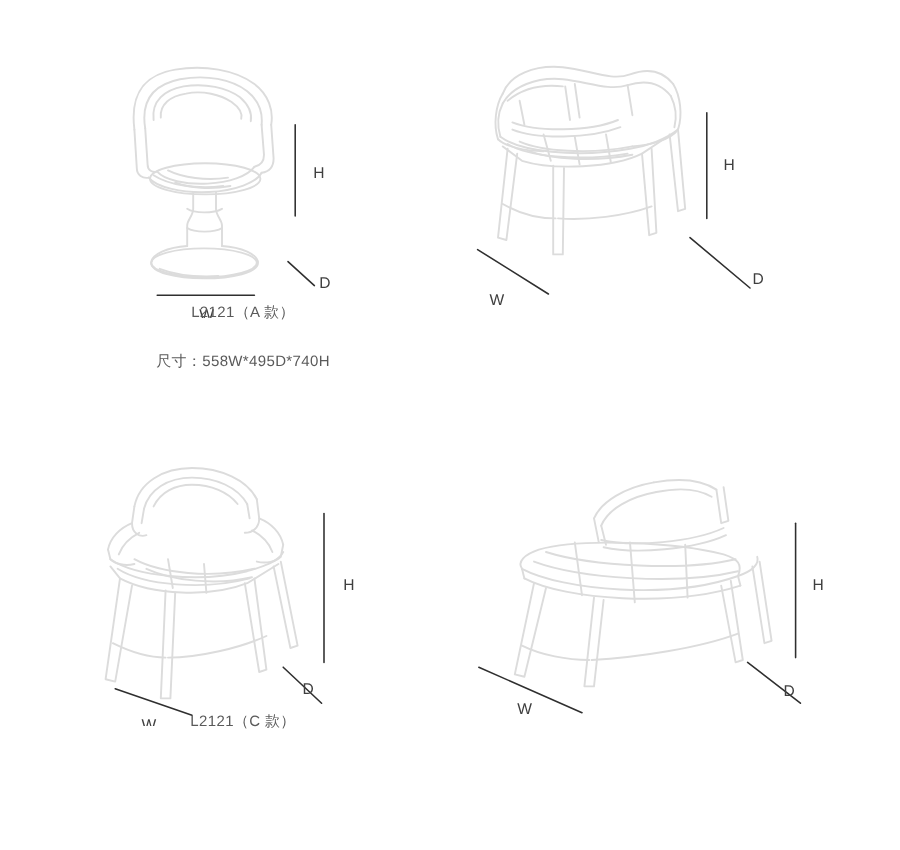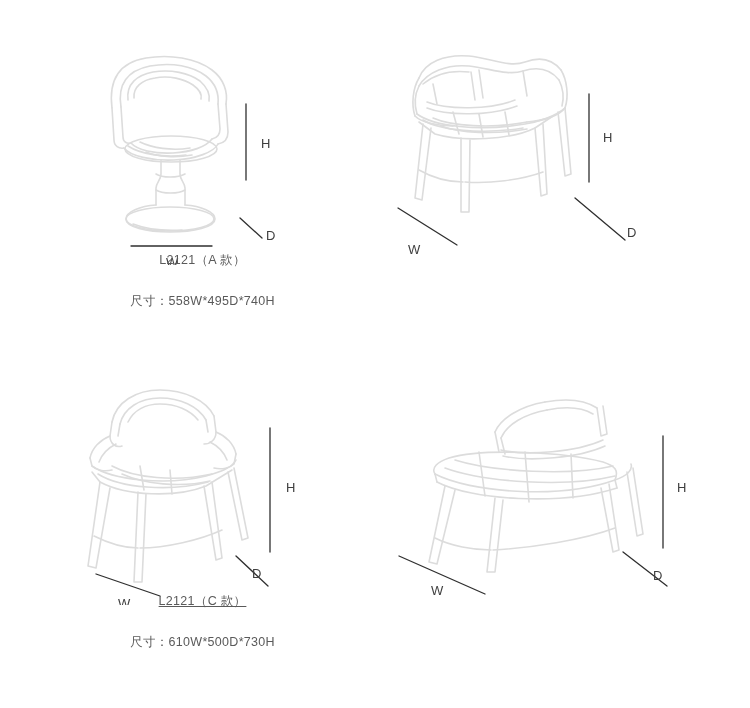--- a/index.html
+++ b/index.html
@@ -49,21 +49,20 @@
   }
   .caption.model {
     top: 252px;
   }
   .caption.dims {
     top: 277px;
     margin-top: 16px;
   }
   .cell.bottom .caption.model {
     top: 253px;
-    text-decoration: underline;
   }
   .cell.bottom .caption.dims {
     top: 278px;
   }
   .dimlabel {
     font-family: "Liberation Sans", sans-serif;
     font-size: 13px;
     fill: #3f3f3f;
   }
 </style>
@@ -224,21 +223,20 @@
           <line x1="270" y1="88" x2="270" y2="212"></line>
           <line x1="236" y1="216" x2="268" y2="246"></line>
           <line x1="96" y1="234" x2="160" y2="256"></line>
         </g>
         <text class="dimlabel" x="286" y="152">H</text>
         <text class="dimlabel" x="252" y="238">D</text>
         <text class="dimlabel" x="118" y="268">W</text>
       </svg>
     </div>
     <div class="caption model">L2121（C 款）</div>
-    <div class="caption dims">尺寸：610W*500D*730H</div>
   </div>
 
   <div class="cell bottom">
     <div class="figure">
       <svg width="375" height="265" viewBox="0 0 375 265" xmlns="http://www.w3.org/2000/svg">
         <g fill="none" stroke="#dcdcdc" stroke-width="1.6" stroke-linejoin="round" stroke-linecap="round">
 
           <path d="M120 92 C126 78 146 66 170 62"></path>
           <path d="M126 98 C132 84 150 74 172 70"></path>
           <path d="M170 62 C192 58 210 60 222 68"></path>

